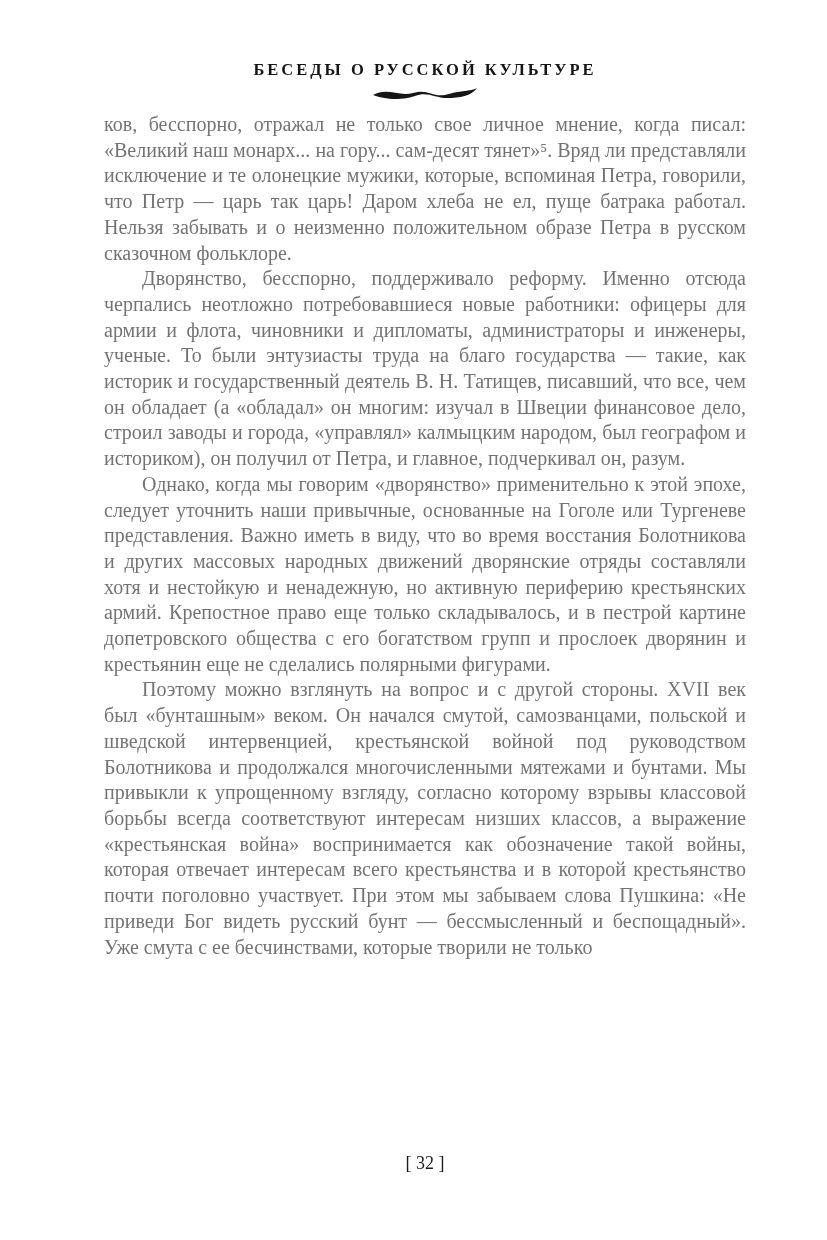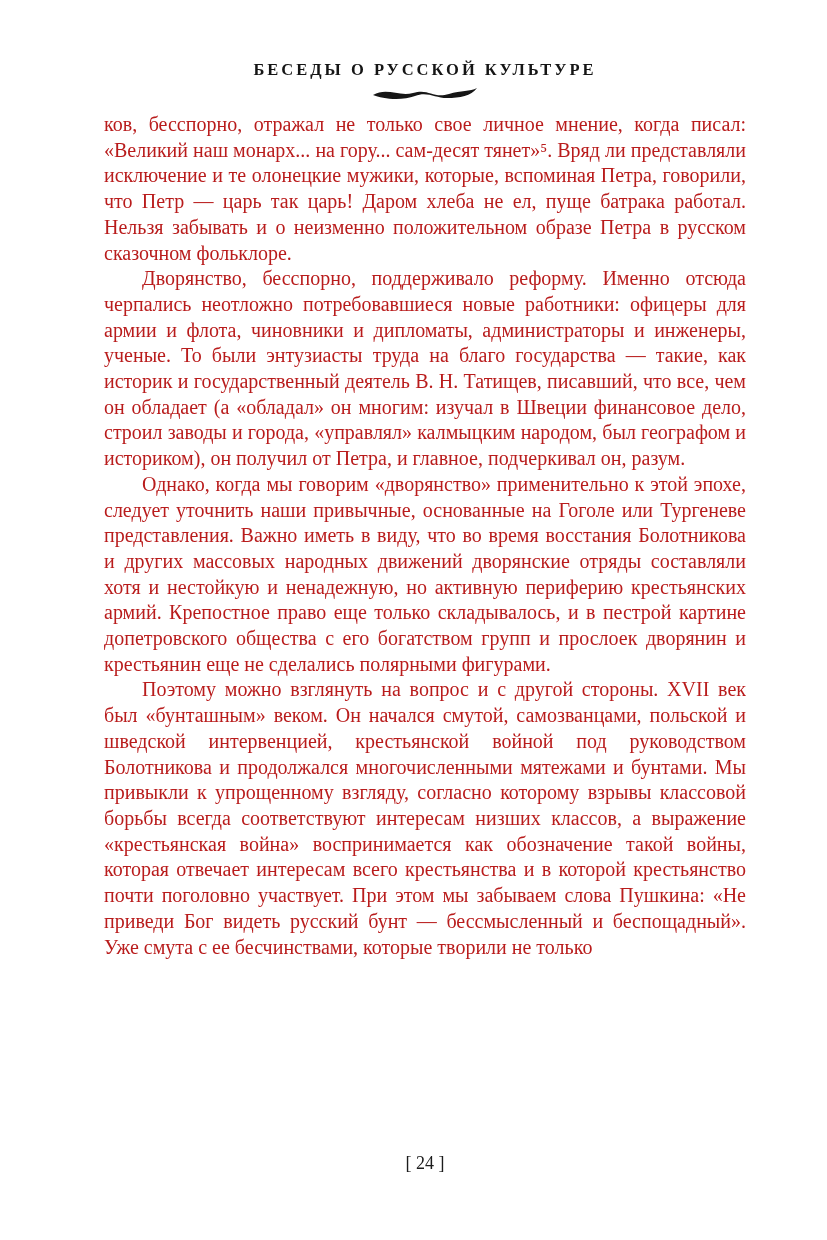--- a/index.html
+++ b/index.html
@@ -38,21 +38,21 @@
     line-height: 0;
   }
   .text-block {
     position: absolute;
     top: 112px;
     left: 104px;
     width: 642px;
     font-size: 20px;
     line-height: 25.7px;
     text-align: justify;
-    color: #b91c1c;
+    color: #737373;
     font-family: Liberation Serif, serif;
   }
   .text-block p {
     margin: 0;
     padding: 0;
     text-indent: 38px;
   }
   .text-block p.no-indent {
     text-indent: 0;
   }
@@ -82,16 +82,16 @@
   </header>
 
   <main class="text-block">
     <p class="no-indent">ков, бесспорно, отражал не только свое личное мнение, когда писал: «Великий наш монарх... на гору... сам-десят тянет»⁵. Вряд ли представляли исключение и те олонецкие мужики, которые, вспоминая Петра, говорили, что Петр — царь так царь! Даром хлеба не ел, пуще батрака работал. Нельзя забывать и о неизменно положительном образе Петра в русском сказочном фольклоре.</p>
     <p>Дворянство, бесспорно, поддерживало реформу. Именно отсюда черпались неотложно потребовавшиеся новые работники: офицеры для армии и флота, чиновники и дипломаты, администраторы и инженеры, ученые. То были энтузиасты труда на благо государства — такие, как историк и государственный деятель В. Н. Татищев, писавший, что все, чем он обладает (а «обладал» он многим: изучал в Швеции финансовое дело, строил заводы и города, «управлял» калмыцким народом, был географом и историком), он получил от Петра, и главное, подчеркивал он, разум.</p>
     <p>Однако, когда мы говорим «дворянство» применительно к этой эпохе, следует уточнить наши привычные, основанные на Гоголе или Тургеневе представления. Важно иметь в виду, что во время восстания Болотникова и других массовых народных движений дворянские отряды составляли хотя и нестойкую и ненадежную, но активную периферию крестьянских армий. Крепостное право еще только складывалось, и в пестрой картине допетровского общества с его богатством групп и прослоек дворянин и крестьянин еще не сделались полярными фигурами.</p>
     <p>Поэтому можно взглянуть на вопрос и с другой стороны. XVII век был «бунташным» веком. Он начался смутой, самозванцами, польской и шведской интервенцией, крестьянской войной под руководством Болотникова и продолжался многочисленными мятежами и бунтами. Мы привыкли к упрощенному взгляду, согласно которому взрывы классовой борьбы всегда соответствуют интересам низших классов, а выражение «крестьянская война» воспринимается как обозначение такой войны, которая отвечает интересам всего крестьянства и в которой крестьянство почти поголовно участвует. При этом мы забываем слова Пушкина: «Не приведи Бог видеть русский бунт — бессмысленный и беспощадный». Уже смута с ее бесчинствами, которые творили не только</p>
   </main>
 
   <footer class="page-footer">
-    <span>[ 24 ]</span>
+    <span>[ 32 ]</span>
   </footer>
 
 </div>
 
 </body></html>

